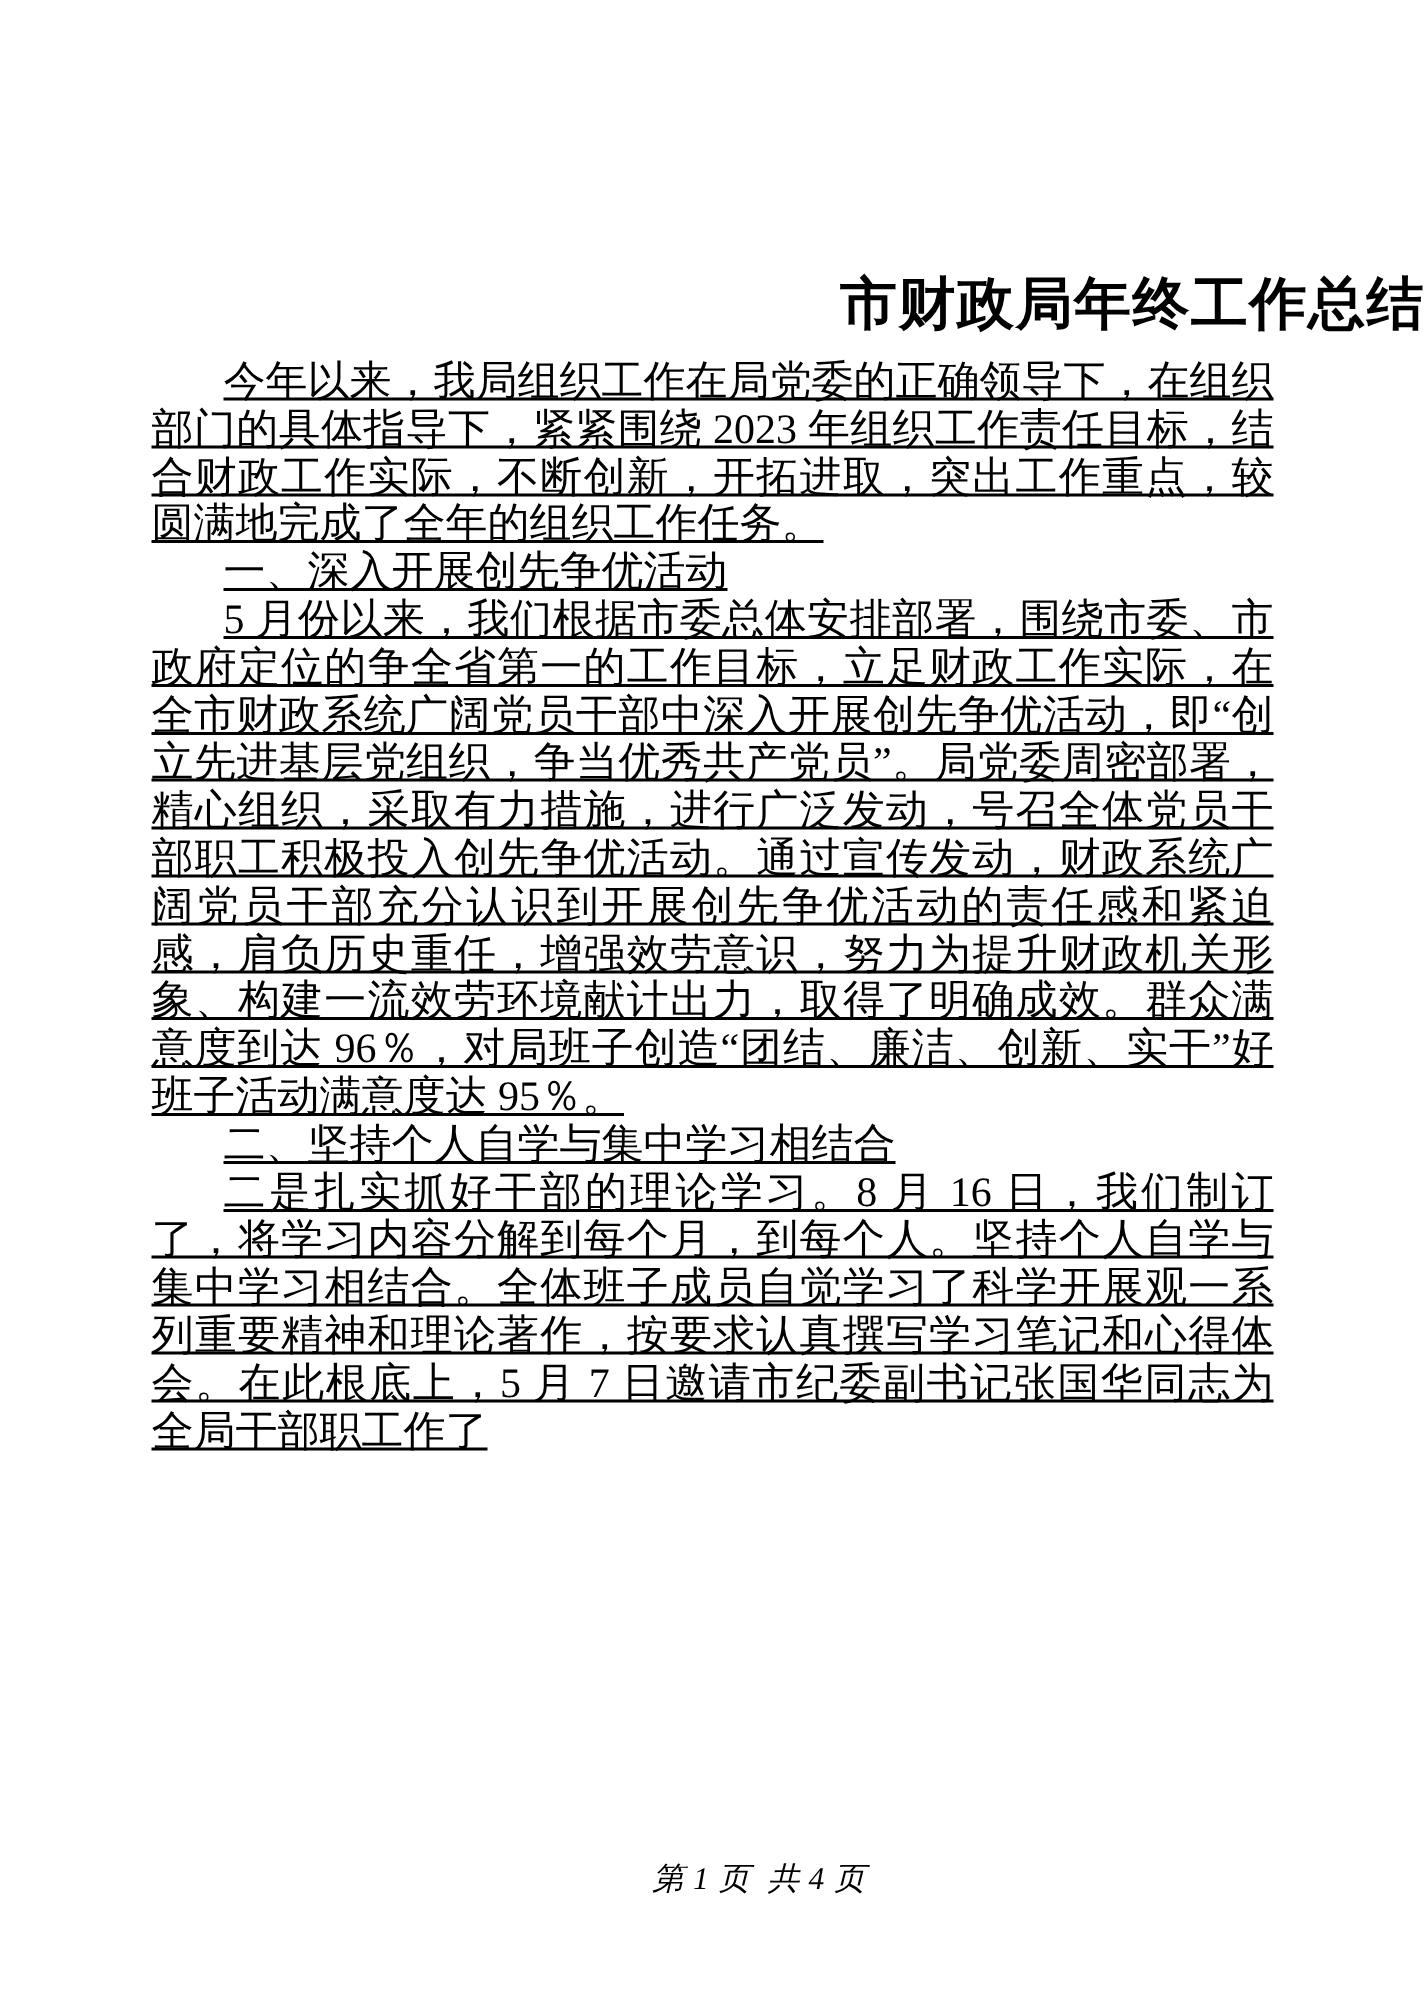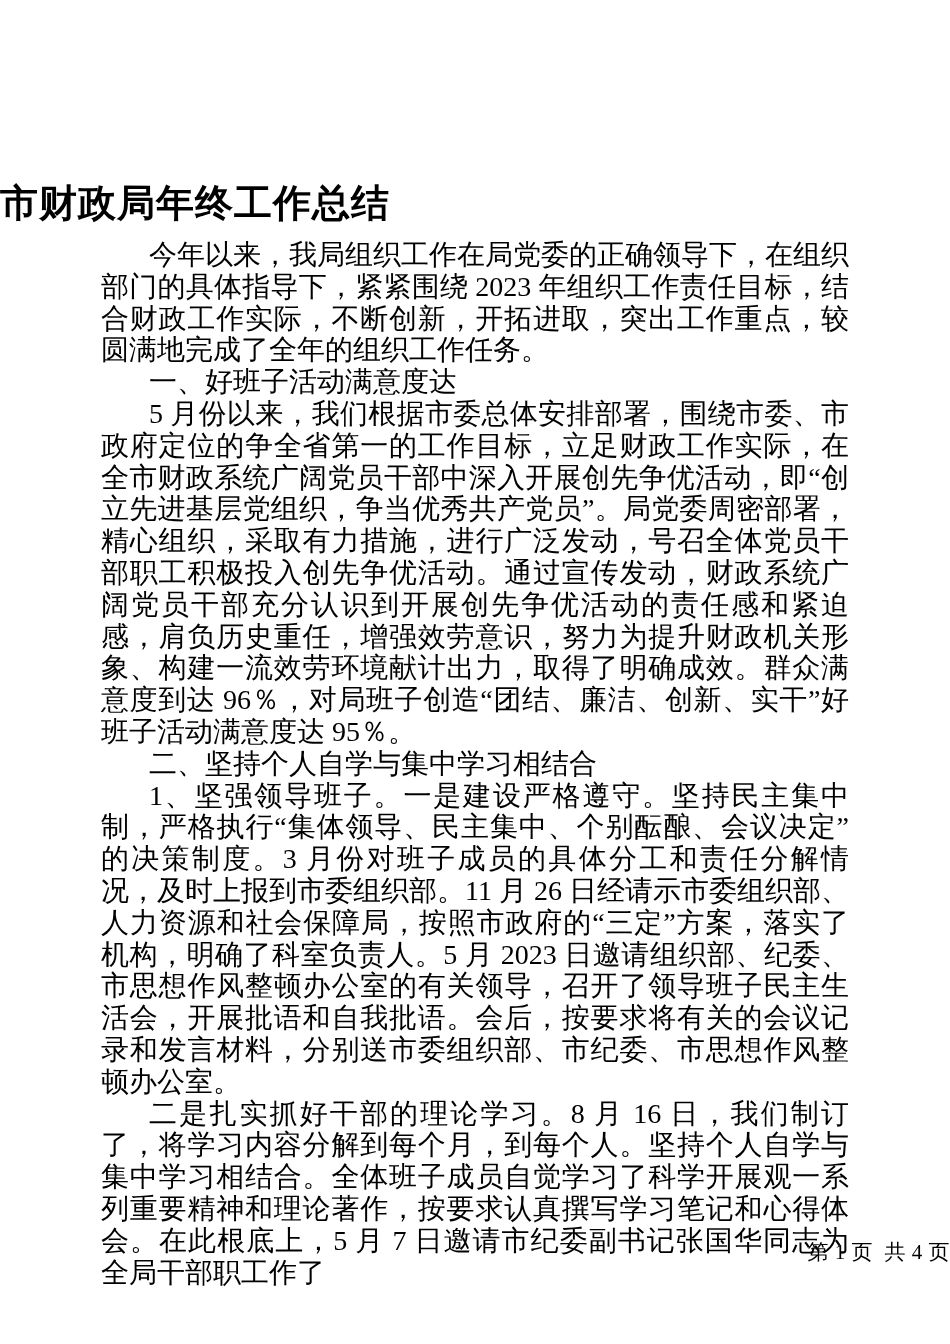--- a/index.html
+++ b/index.html
@@ -15,65 +15,66 @@
     color: #000000;
     font-family: "Liberation Serif", "DejaVu Serif", serif;
     overflow: hidden;
   }
   .doc-title {
     margin: 0;
     padding-top: 183px;
     font-size: 38px;
     line-height: 40px;
     font-weight: 700;
-    text-align: left;
+    text-align: right;
     letter-spacing: 1px;
     color: #000000;
   }
   .doc-body {
     margin: 16px 101px 0 101px;
     font-size: 28px;
     line-height: 31.8px;
     text-align: justify;
     color: #000000;
   }
   .doc-body p {
     margin: 0;
     padding: 0;
     text-indent: 48px;
     word-break: break-all;
+    text-decoration: underline;
   }
   .page-footer {
     position: absolute;
     top: 1238px;
     left: 0;
     right: 0;
     padding-left: 62px; 
-    text-align: right;
+    text-align: center;
+    font-style: italic;
   }
   .page-footer span {
     font-size: 21px;
     letter-spacing: 0.5px;
     color: #000000;
     white-space: pre;
   }
 </style>
 </head>
 <body>
 
 <div class="page">
 
   <h1 class="doc-title">市财政局年终工作总结</h1>
 
   <div class="doc-body">
     <p>今年以来，我局组织工作在局党委的正确领导下，在组织部门的具体指导下，紧紧围绕 2023 年组织工作责任目标，结合财政工作实际，不断创新，开拓进取，突出工作重点，较圆满地完成了全年的组织工作任务。</p>
-    <p>一、好班子活动满意度达</p>
+    <p>一、深入开展创先争优活动</p>
     <p>5 月份以来，我们根据市委总体安排部署，围绕市委、市政府定位的争全省第一的工作目标，立足财政工作实际，在全市财政系统广阔党员干部中深入开展创先争优活动，即“创立先进基层党组织，争当优秀共产党员”。局党委周密部署，精心组织，采取有力措施，进行广泛发动，号召全体党员干部职工积极投入创先争优活动。通过宣传发动，财政系统广阔党员干部充分认识到开展创先争优活动的责任感和紧迫感，肩负历史重任，增强效劳意识，努力为提升财政机关形象、构建一流效劳环境献计出力，取得了明确成效。群众满意度到达 96％，对局班子创造“团结、廉洁、创新、实干”好班子活动满意度达 95％。</p>
     <p>二、坚持个人自学与集中学习相结合</p>
-    <p>1、坚强领导班子。一是建设严格遵守。坚持民主集中制，严格执行“集体领导、民主集中、个别酝酿、会议决定”的决策制度。3 月份对班子成员的具体分工和责任分解情况，及时上报到市委组织部。11 月 26 日经请示市委组织部、人力资源和社会保障局，按照市政府的“三定”方案，落实了机构，明确了科室负责人。5 月 2023 日邀请组织部、纪委、市思想作风整顿办公室的有关领导，召开了领导班子民主生活会，开展批语和自我批语。会后，按要求将有关的会议记录和发言材料，分别送市委组织部、市纪委、市思想作风整顿办公室。</p>
     <p>二是扎实抓好干部的理论学习。8 月 16 日，我们制订了，将学习内容分解到每个月，到每个人。坚持个人自学与集中学习相结合。全体班子成员自觉学习了科学开展观一系列重要精神和理论著作，按要求认真撰写学习笔记和心得体会。在此根底上，5 月 7 日邀请市纪委副书记张国华同志为全局干部职工作了</p>
   </div>
 
   <div class="page-footer">
     <span>第 1 页  共 4 页</span>
   </div>
 
 </div>
 
 </body></html>

